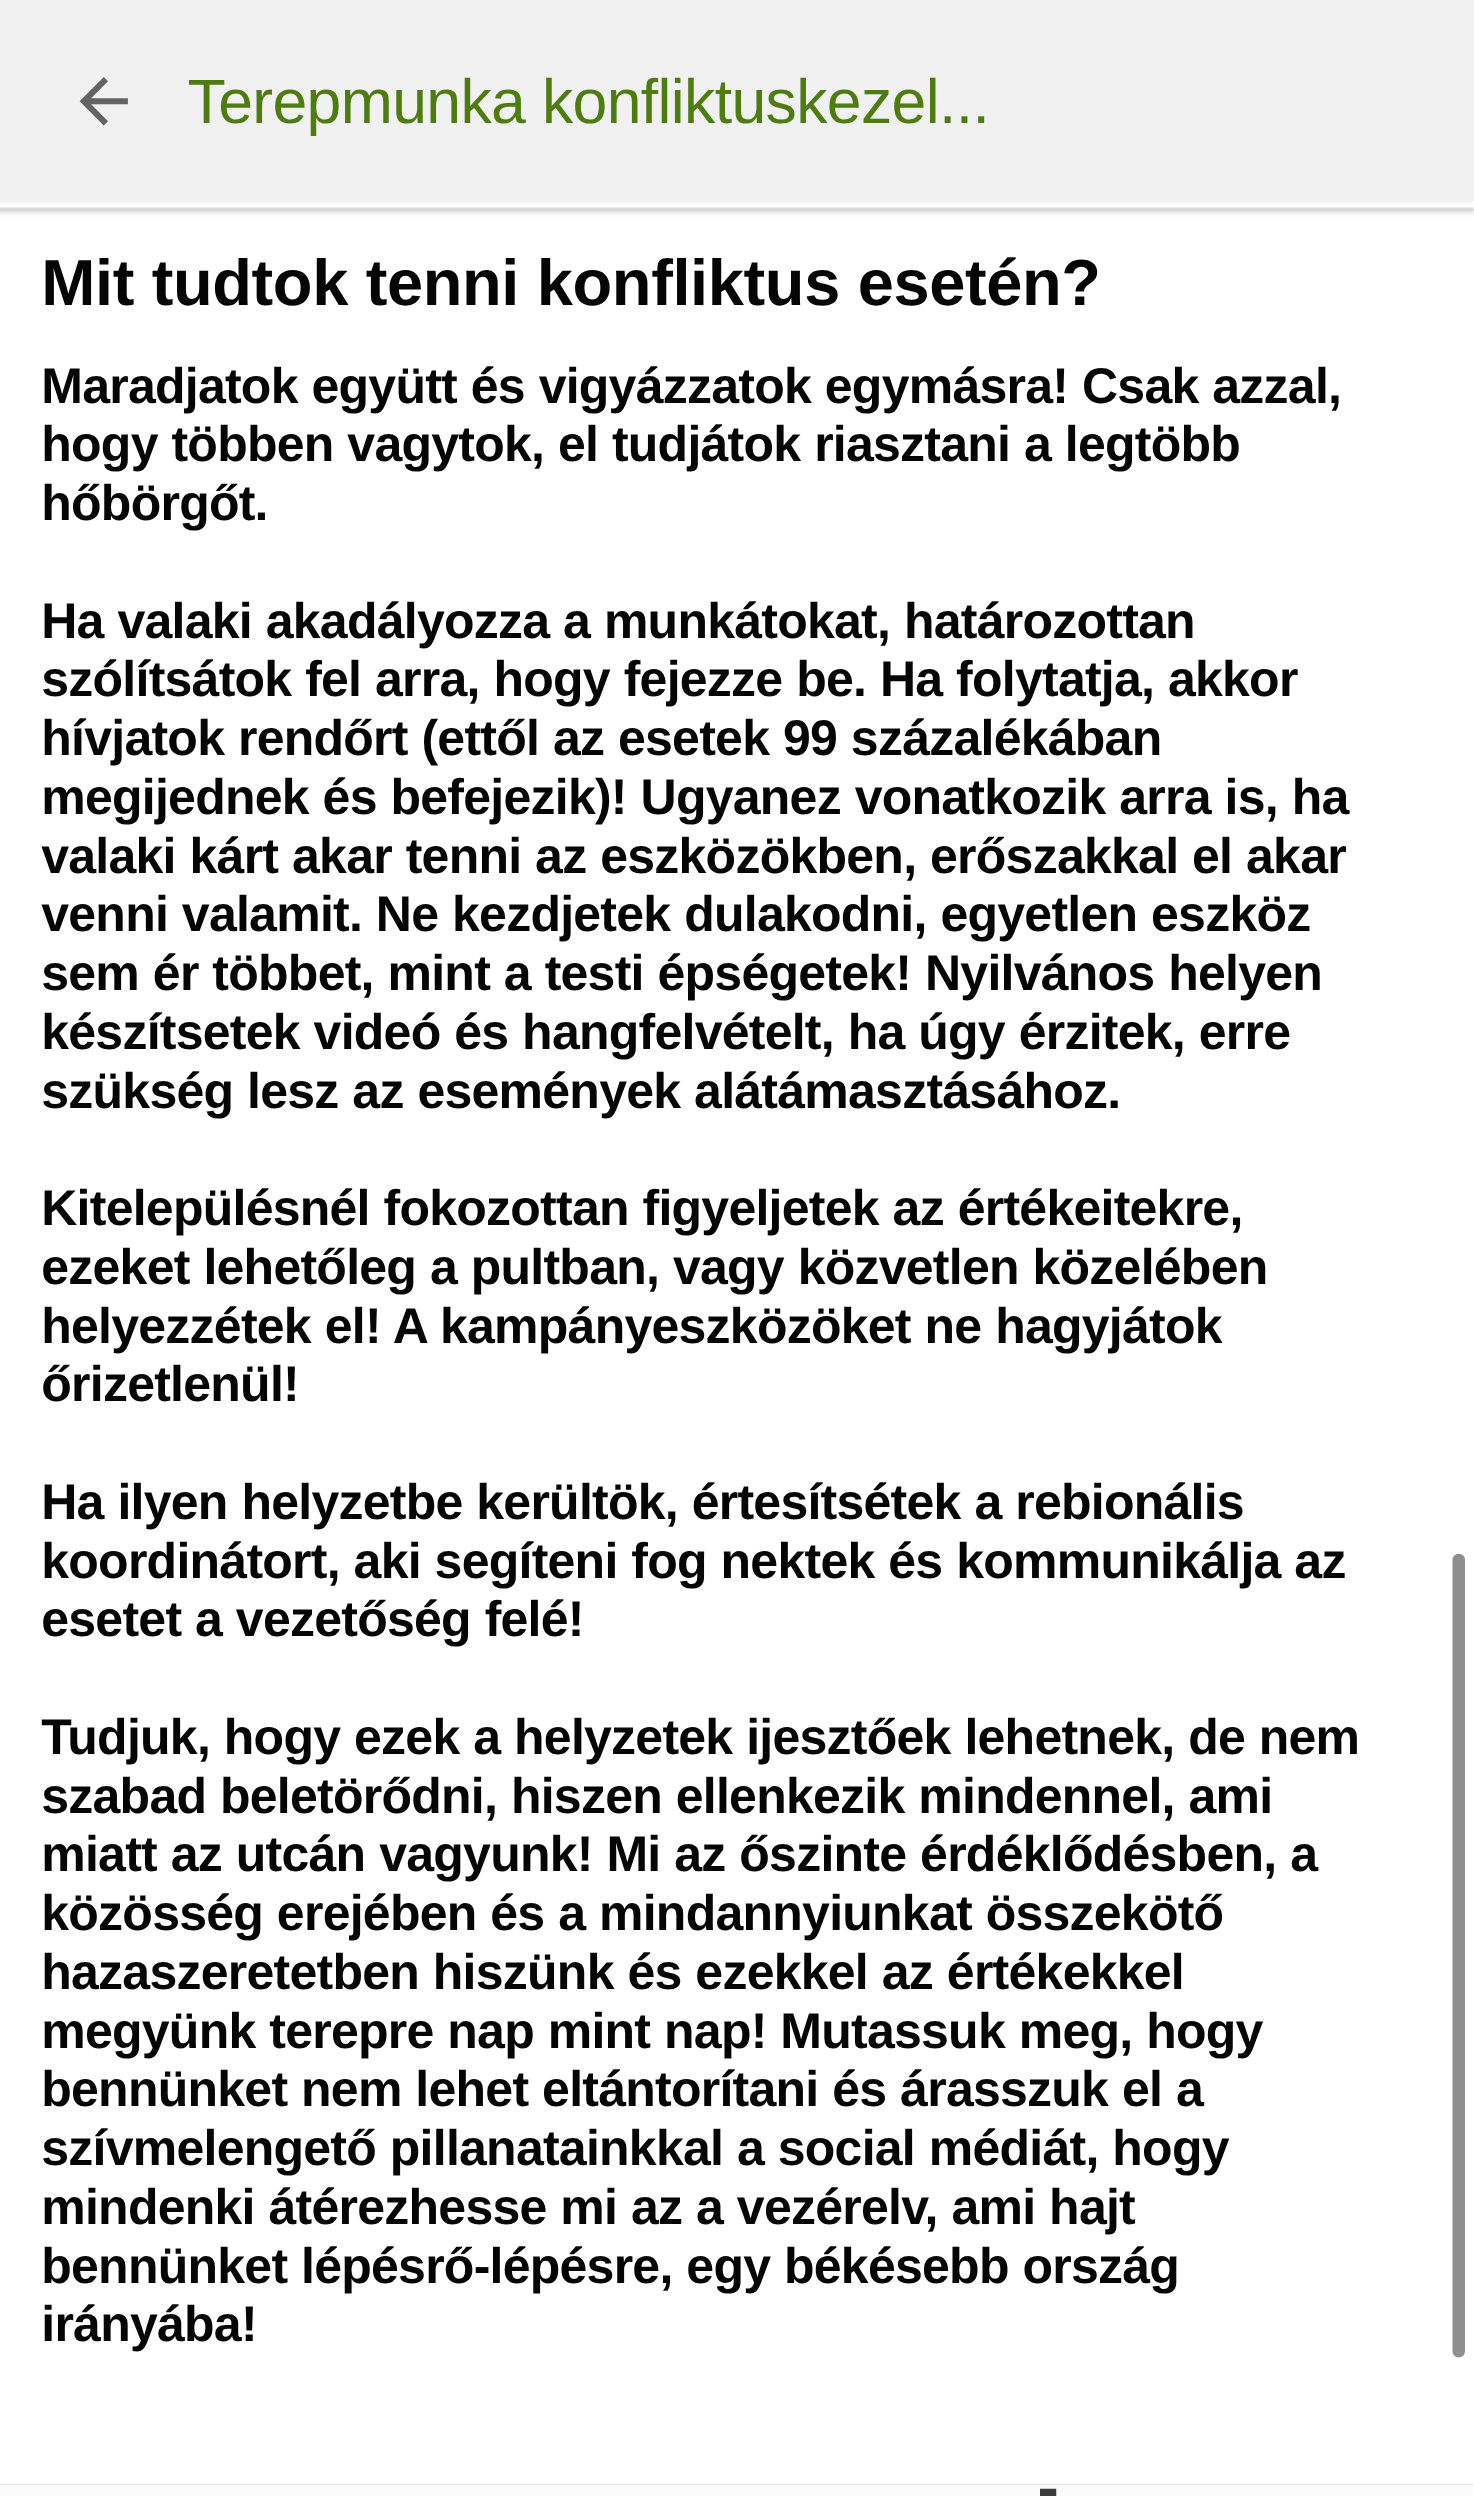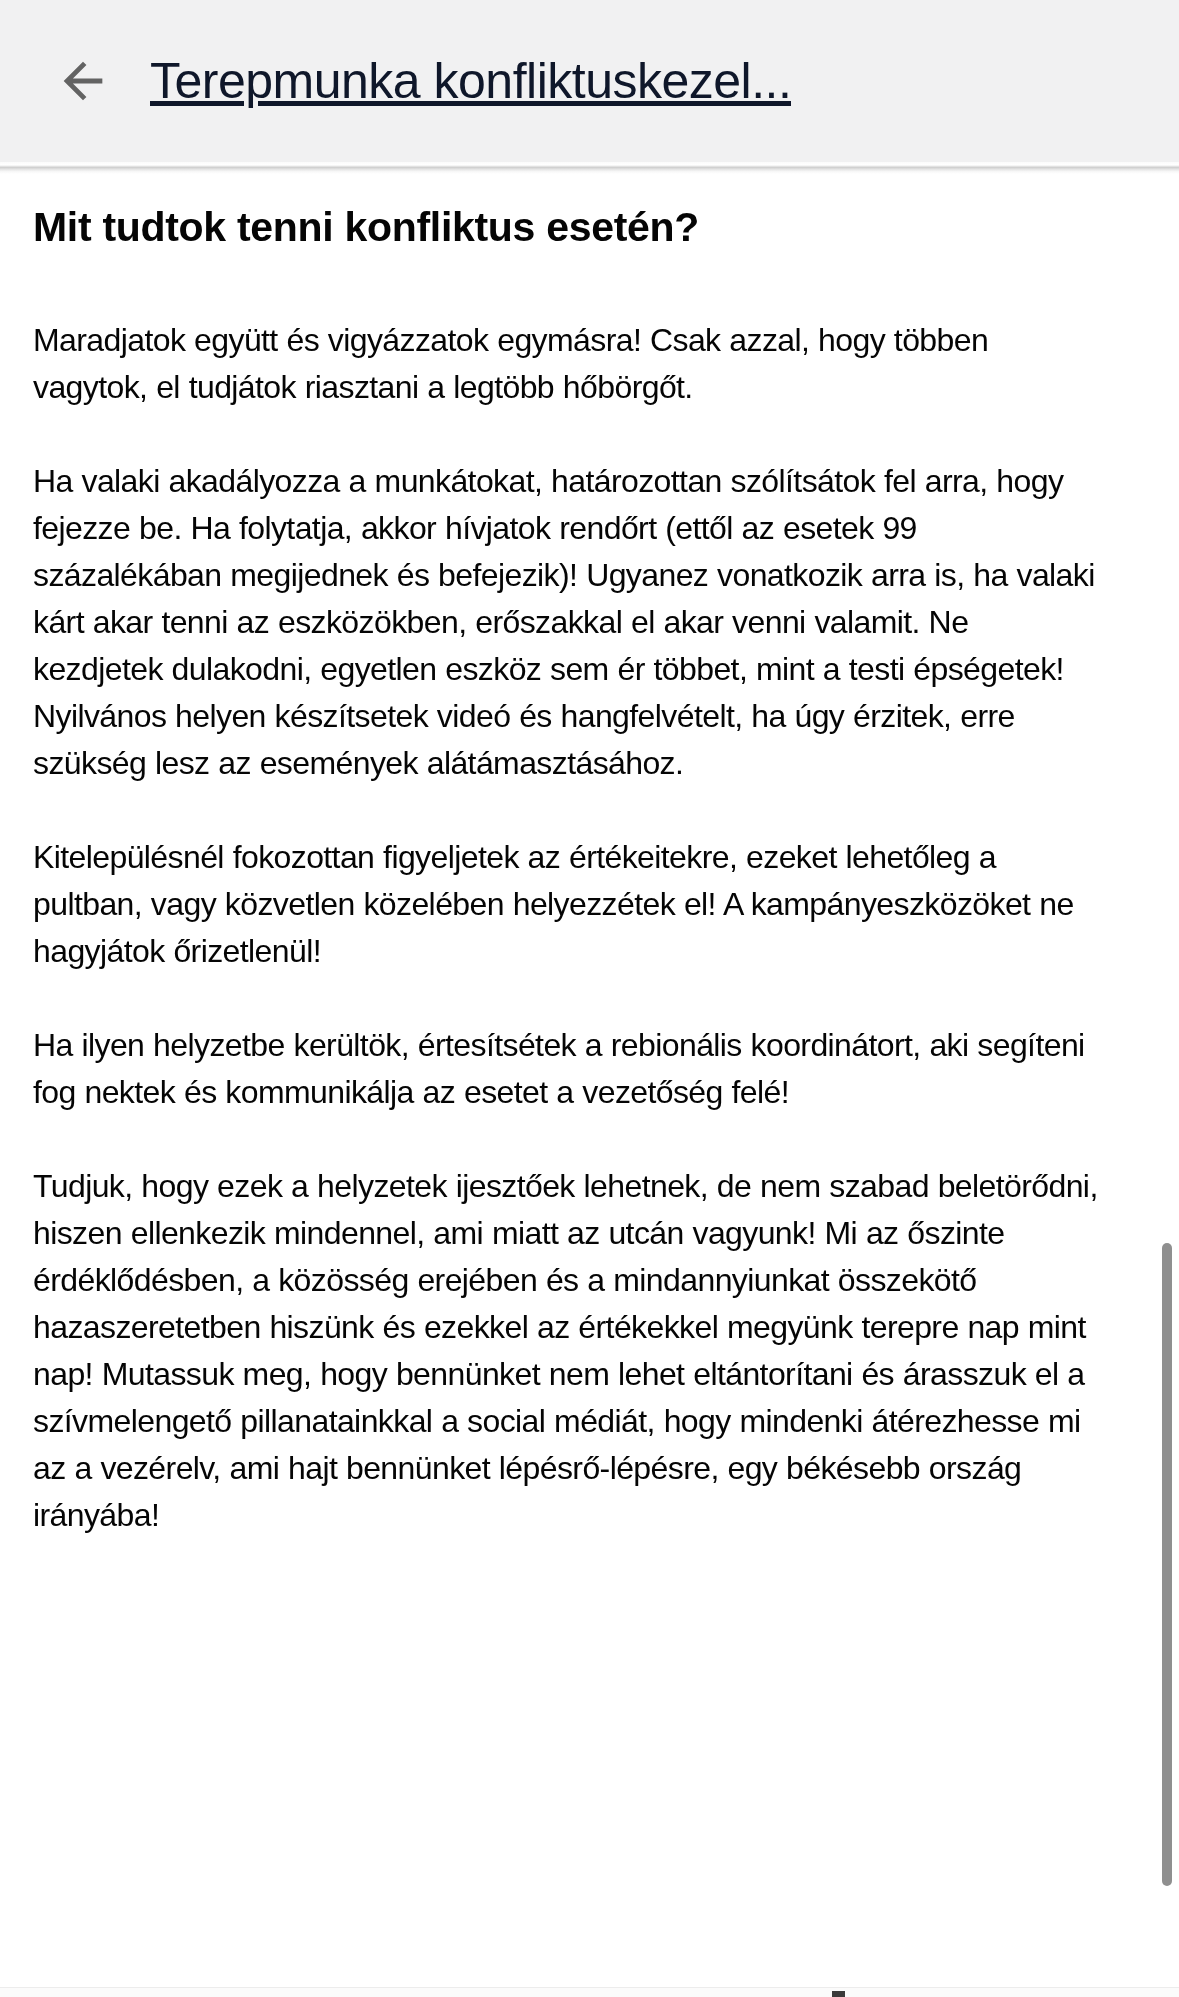--- a/index.html
+++ b/index.html
@@ -37,25 +37,24 @@
     cursor: pointer;
     display: flex;
     align-items: center;
     justify-content: center;
   }
   .back-btn svg { display: block; }
   .app-title {
     margin: 0 0 0 36px;
     font-size: 50px;
     font-weight: 400;
-    color: #0f172a;
+    color: #4d7c0f;
     letter-spacing: -0.5px;
     white-space: nowrap;
     overflow: hidden;
-    text-decoration: underline;
   }
   .header-divider {
     position: absolute;
     top: 162px; left: 0;
     width: 100%;
     height: 12px;
     background: linear-gradient(to bottom,
       #fbfbfb 0%, #ffffff 25%,
       #cfcfcf 45%, #e9e9e9 65%,
       #f8f8f8 80%, #ffffff 100%);
@@ -64,31 +63,31 @@
   .doc {
     position: absolute;
     top: 174px;
     left: 0;
     width: 100%;
     box-sizing: border-box;
     padding: 30px 76px 0 33px;
     color: #050505;
   }
   .doc h2 {
-    margin: 0 0 66px 0;
-    font-size: 41px;
+    margin: 0 0 35px 0;
+    font-size: 52px;
     line-height: 47px;
     font-weight: 700;
     letter-spacing: -0.3px;
   }
   .doc p {
     margin: 0 0 47px 0;
-    font-size: 32px;
+    font-size: 40px;
     line-height: 47px;
-    font-weight: 400;
+    font-weight: 700;
     letter-spacing: -0.6px;
     word-spacing: 0.5px;
   }
   
   .scrollbar-thumb {
     position: absolute;
     left: 1162px;
     top: 1243px;
     width: 10px;
     height: 643px;

